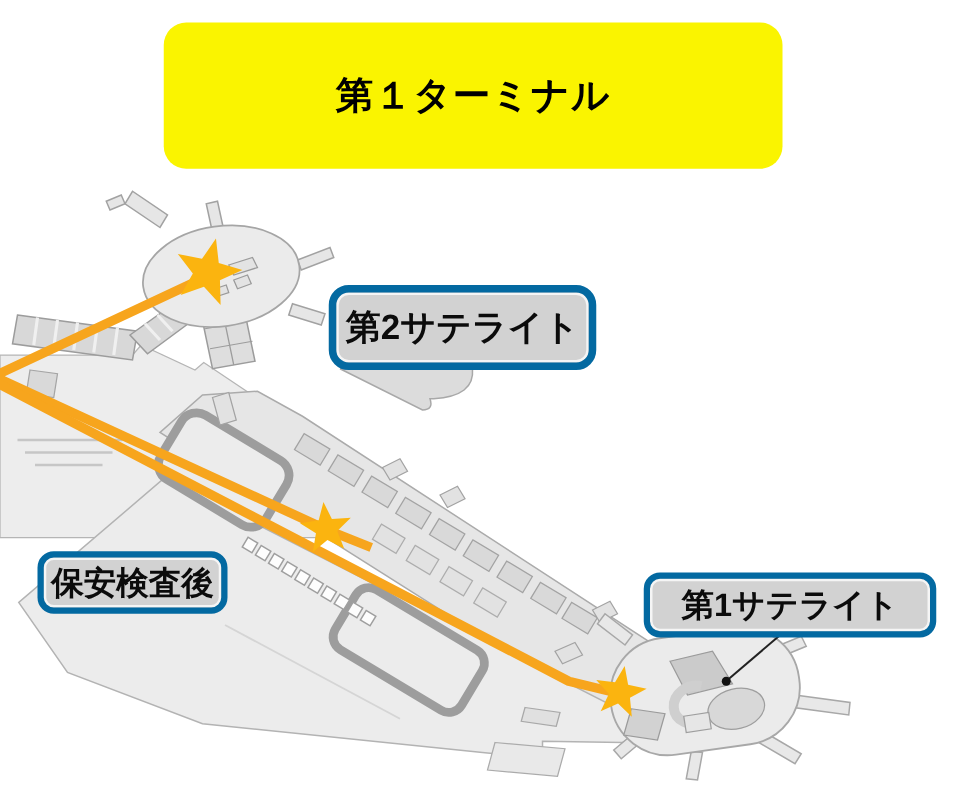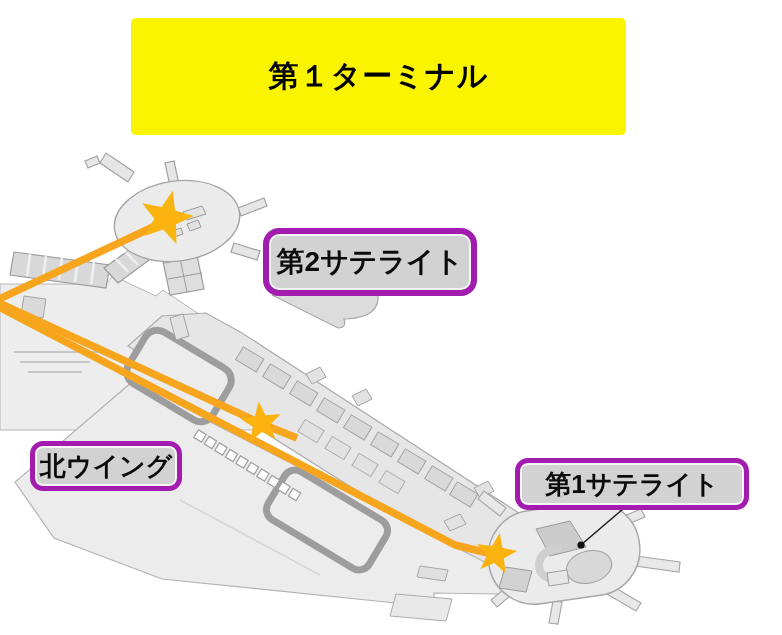--- a/index.html
+++ b/index.html
@@ -1,24 +1,24 @@
 <!DOCTYPE html>
 <html><head>
 <meta charset="utf-8">
 <style>
   html,body{margin:0;padding:0;background:#ffffff;}
   .stage{position:relative;width:782px;height:635px;background:#ffffff;overflow:hidden;
          font-family:"Liberation Sans","DejaVu Sans",sans-serif;}
   .stage svg{position:absolute;left:0;top:0;}
   .banner{position:absolute;left:131px;top:18px;width:495px;height:117px;
-          background:#FAF400;border-radius:5px;display:flex;flex-direction:column;
+          background:#FAF400;border-radius:18px;display:flex;flex-direction:column;
           align-items:center;justify-content:center;gap:6px;}
   .banner div{font-size:30px;font-weight:700;color:#000;letter-spacing:1px;white-space:nowrap;}
   .maplabel{position:absolute;box-sizing:border-box;background:#D2D2D2;
-            border:6px solid #a21caf;border-radius:16px;
+            border:6px solid #0369a1;border-radius:16px;
             box-shadow:inset 0 0 0 2px #F5F5F5;
             display:flex;align-items:center;justify-content:center;
             font-weight:700;color:#0b0b0b;white-space:nowrap;}
   .l-sat2 {left:263px;top:228px;width:214px;height:68px;font-size:28px;}
   .l-north{left:30px; top:441px;width:152px;height:50px;font-size:26px;border-width:5px;border-radius:13px;}
   .l-sat1 {left:515px;top:458px;width:234px;height:52px;font-size:26px;border-width:5px;border-radius:13px;}
 </style>
 </head>
 <body>
 
@@ -145,16 +145,16 @@
       <path d="M623,509 L582,544" stroke="#222222" stroke-width="1.6" fill="none"></path>
       <circle cx="581" cy="545" r="3.6" fill="#111111"></circle>
     </g>
   </svg>
 
   <div class="banner">
     <div>第１ターミナル</div>
   </div>
 
   <div class="maplabel l-sat2">第2サテライト</div>
-  <div class="maplabel l-north">北ウイング</div>
+  <div class="maplabel l-north">保安検査後</div>
   <div class="maplabel l-sat1">第1サテライト</div>
 
 </div>
 
 </body></html>

